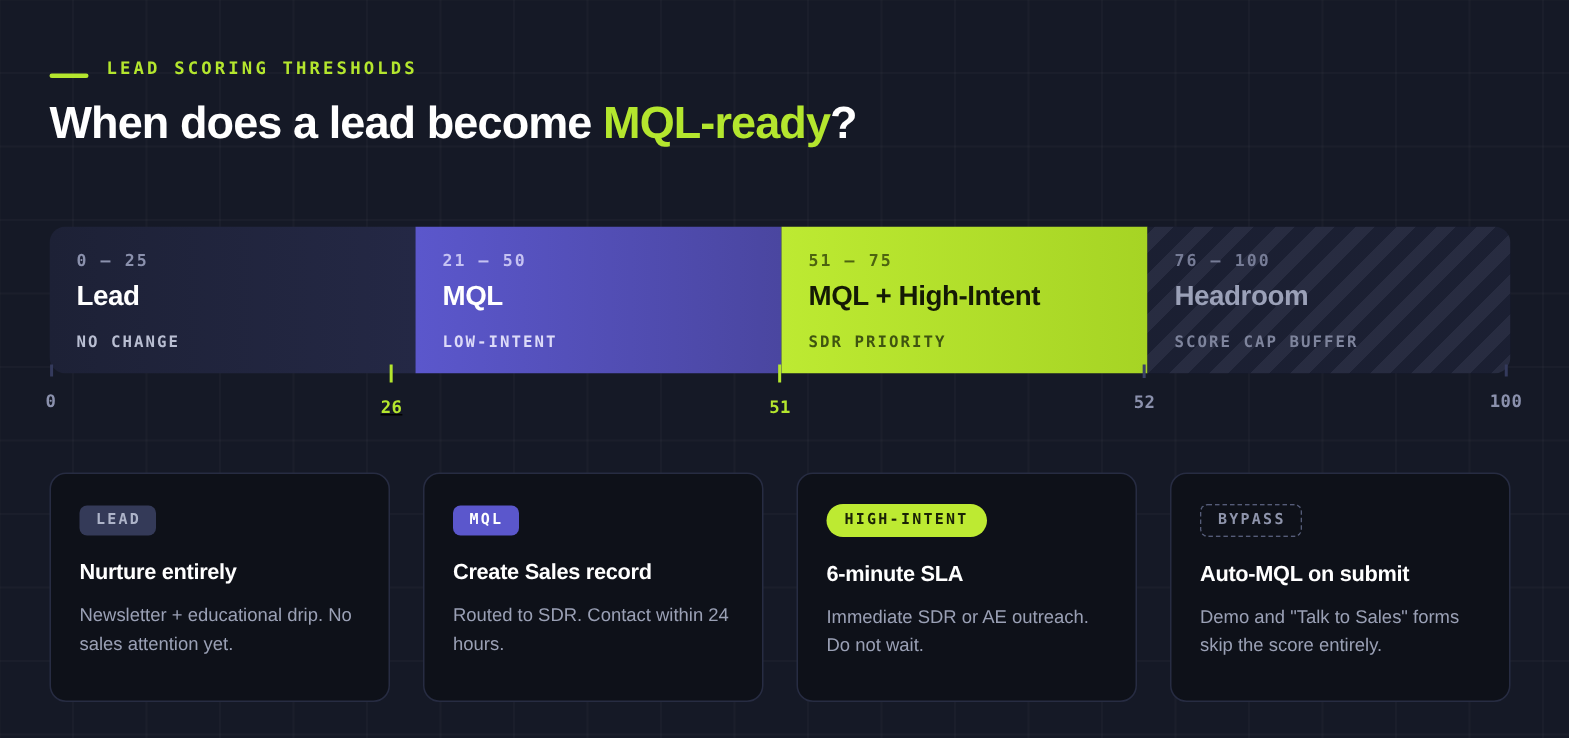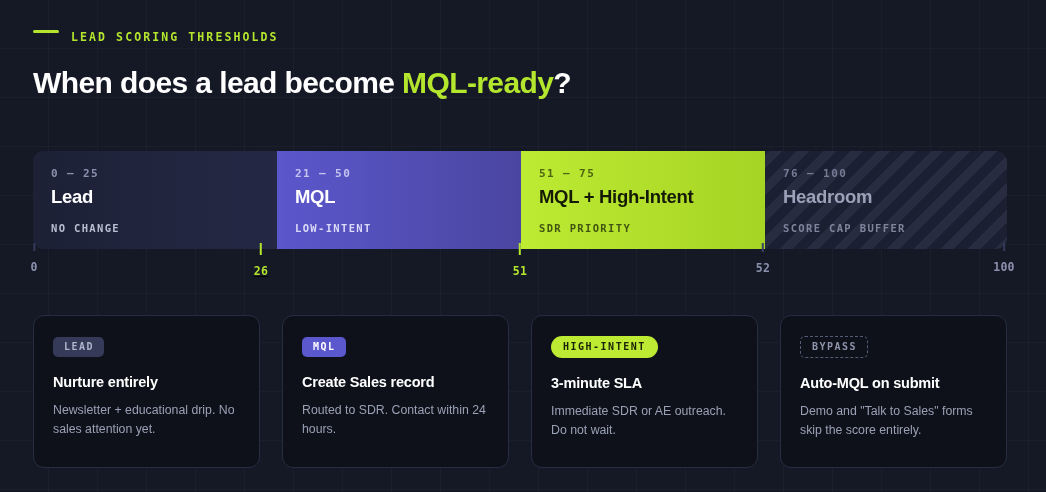--- a/index.html
+++ b/index.html
@@ -31,21 +31,21 @@
 
   #page {
     position: relative;
     width: 1046px;
     height: 492px;
   }
 
   
   #header { position: absolute; left: 33px; top: 30px; }
 
-  #eyebrow { display: flex; align-items: flex-start; gap: 12px; height: 22px; }
+  #eyebrow { display: flex; align-items: flex-end; gap: 12px; height: 22px; }
 
   #eyebrow-dash {
     width: 26px; height: 3px;
     background: #b4e62e;
     border-radius: 2px;
     display: block;
   }
 
   #eyebrow-text {
     color: #b4e62e;
@@ -284,21 +284,21 @@
     </div>
 
     <div class="card">
       <span class="badge mql">MQL</span>
       <div class="card-title">Create Sales record</div>
       <div class="card-body">Routed to SDR. Contact within 24 hours.</div>
     </div>
 
     <div class="card">
       <span class="badge intent">HIGH-INTENT</span>
-      <div class="card-title">3-minute SLA</div>
+      <div class="card-title">6-minute SLA</div>
       <div class="card-body">Immediate SDR or AE outreach. Do not wait.</div>
     </div>
 
     <div class="card">
       <span class="badge bypass">BYPASS</span>
       <div class="card-title">Auto-MQL on submit</div>
       <div class="card-body">Demo and "Talk to Sales" forms skip the score entirely.</div>
     </div>
   </div>
 

